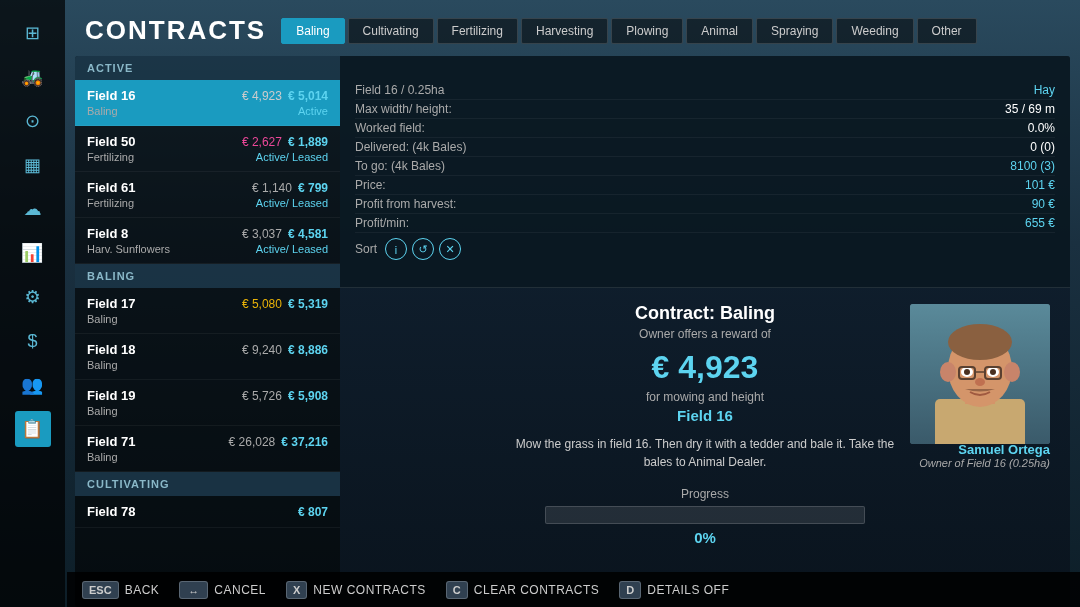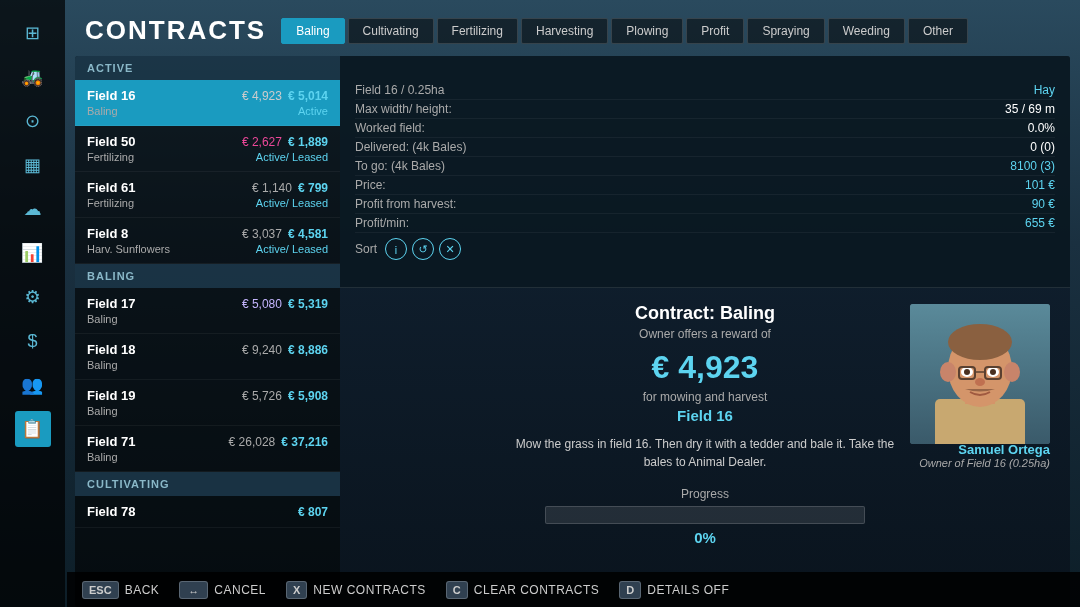--- a/index.html
+++ b/index.html
@@ -448,21 +448,21 @@
 <div class="main-content">
 
   <div class="header">
     <div class="page-title">CONTRACTS</div>
     <div class="filter-tabs">
       <div class="filter-tab active">Baling</div>
       <div class="filter-tab">Cultivating</div>
       <div class="filter-tab">Fertilizing</div>
       <div class="filter-tab">Harvesting</div>
       <div class="filter-tab">Plowing</div>
-      <div class="filter-tab">Profit</div>
+      <div class="filter-tab">Animal</div>
       <div class="filter-tab">Spraying</div>
       <div class="filter-tab">Weeding</div>
       <div class="filter-tab">Other</div>
     </div>
   </div>
 
   <div class="content-area">
 
     <div class="contract-list">
 
@@ -523,21 +523,21 @@
           <span class="contract-status">Active/ Leased</span>
         </div>
       </div>
 
       <div class="section-header">BALING</div>
 
       <div class="contract-item">
         <div class="contract-item-top">
           <span class="contract-field-name">Field 17</span>
           <div class="contract-prices">
-            <span style="color:#c4b5fd;">€ 5,080</span>
+            <span style="color:#eab308;">€ 5,080</span>
             <span class="contract-price-highlight">€ 5,319</span>
           </div>
         </div>
         <div class="contract-item-bottom">
           <span class="contract-type">Baling</span>
         </div>
       </div>
 
       <div class="contract-item">
         <div class="contract-item-top">
@@ -682,21 +682,21 @@
           </div>
           <div class="npc-info">
             <div class="npc-name">Samuel Ortega</div>
             <div class="npc-role">Owner of Field 16 (0.25ha)</div>
           </div>
         </div>
 
         <div class="contract-title">Contract: Baling</div>
         <div class="contract-subtitle">Owner offers a reward of</div>
         <div class="reward-amount">€ 4,923</div>
-        <div class="reward-for">for mowing and harvest</div>
+        <div class="reward-for">for mowing and height</div>
         <div class="reward-field">Field 16</div>
         <div class="contract-description">Mow the grass in field 16. Then dry it with a tedder and bale it. Take the bales to Animal Dealer.</div>
 
         <div class="progress-section">
           <div class="progress-label">Progress</div>
           <div class="progress-bar-container">
             <div class="progress-bar-fill" style="width: 0%;"></div>
           </div>
           <div class="progress-percent">0%</div>
         </div>

